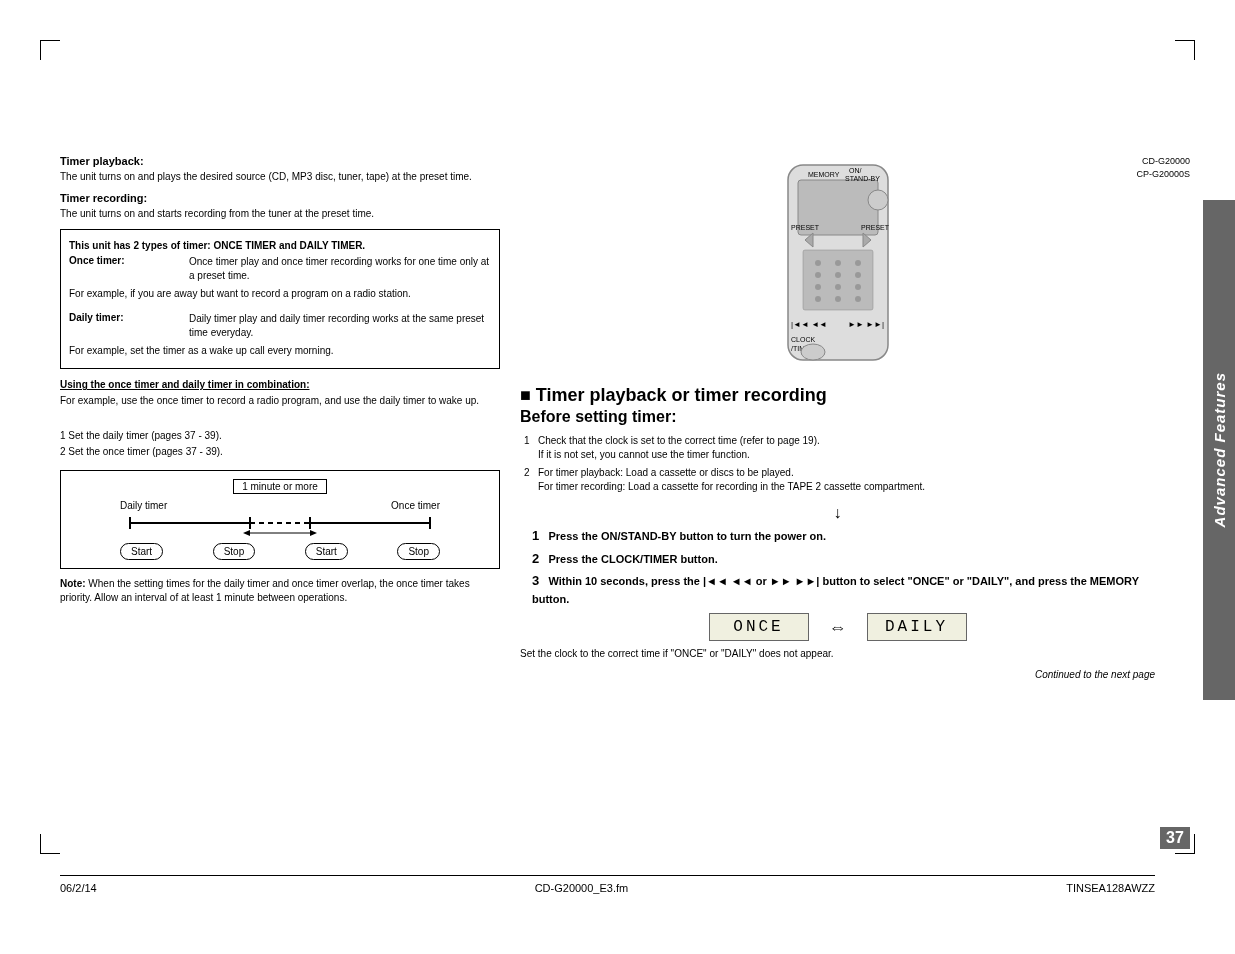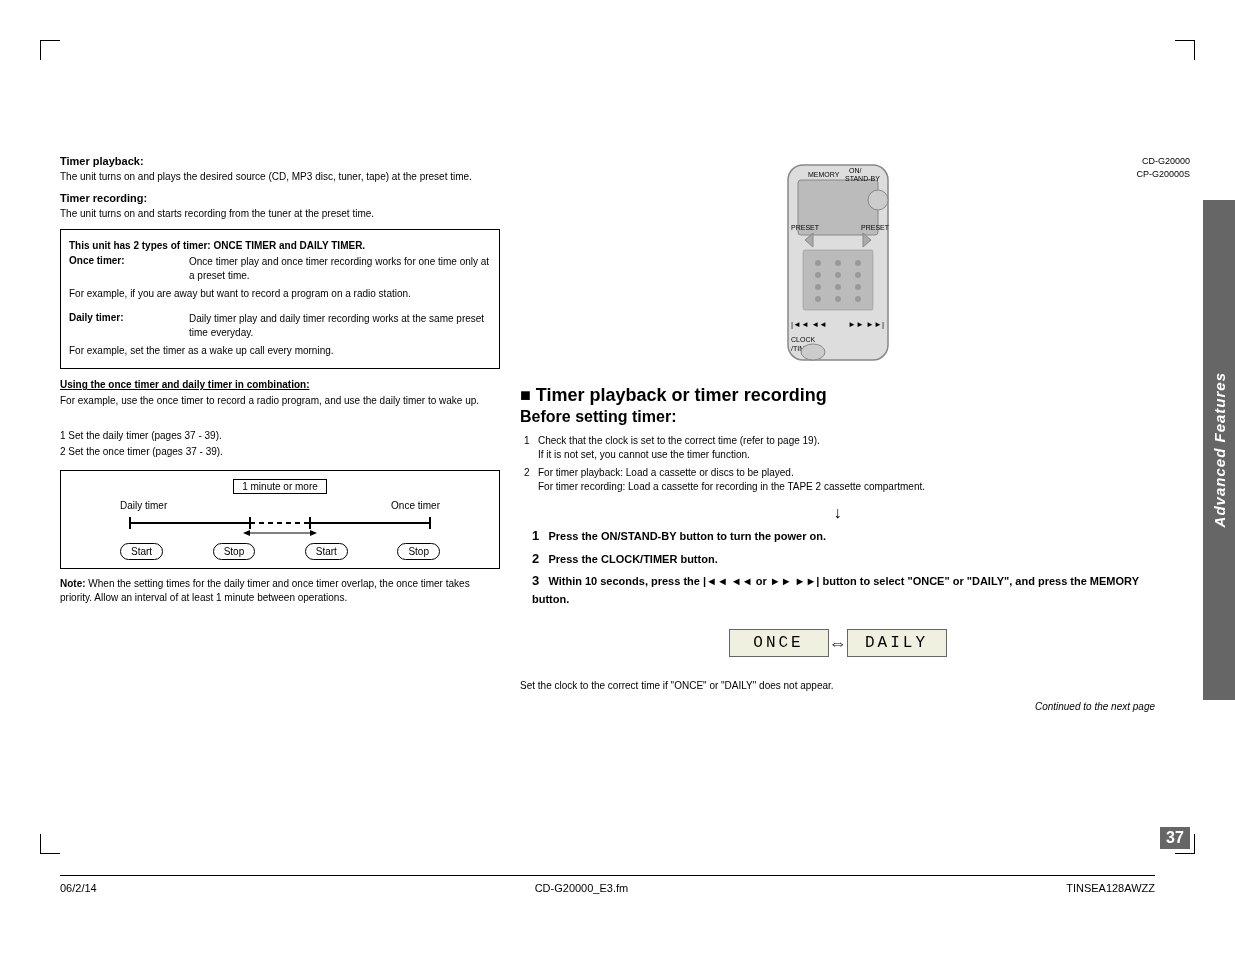--- a/index.html
+++ b/index.html
@@ -223,21 +223,22 @@
       line-height: 1.5;
     }
     .bold-step .step-num {
       font-weight: bold;
       font-size: 13px;
     }
 
     .display-row {
       display: flex;
       align-items: center;
-      margin: 22px 0;
+      gap: 20px;
+      margin: 6px 0;
       justify-content: center;
     }
     .lcd-display {
       border: 1px solid #666;
       padding: 4px 12px;
       font-family: 'Courier New', monospace;
       font-size: 16px;
       letter-spacing: 3px;
       background: #f0f0e0;
       min-width: 100px;

